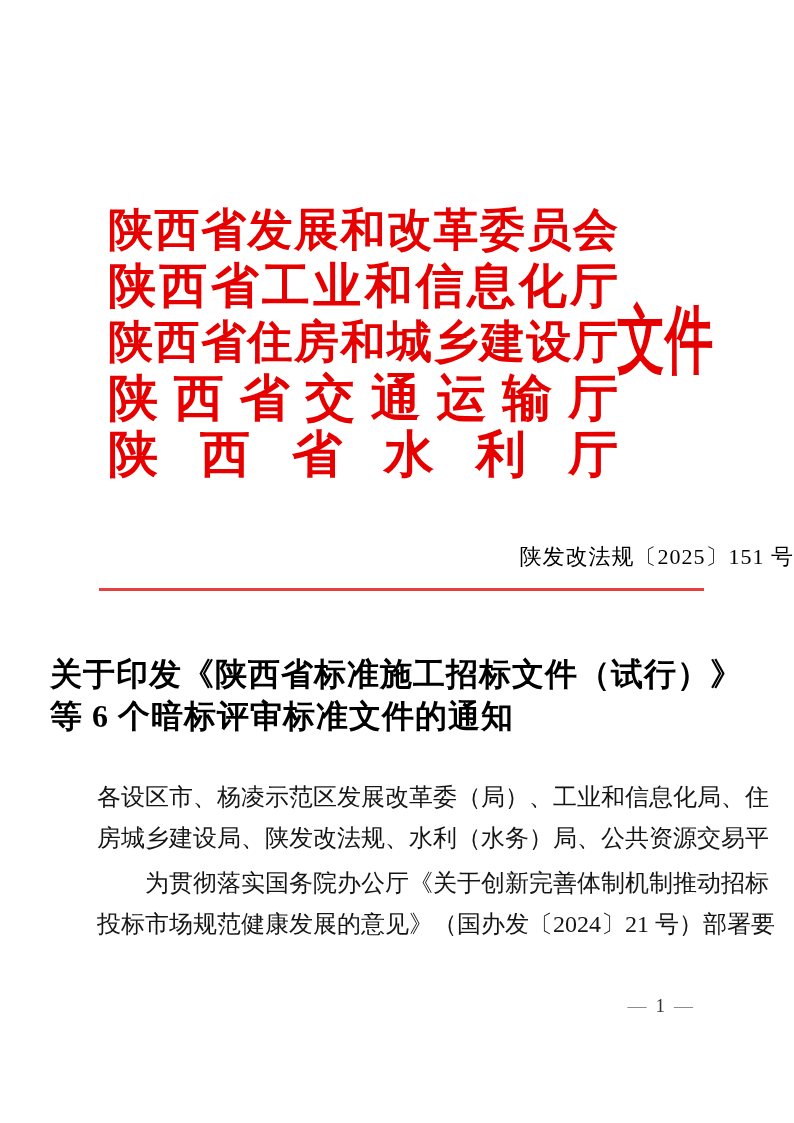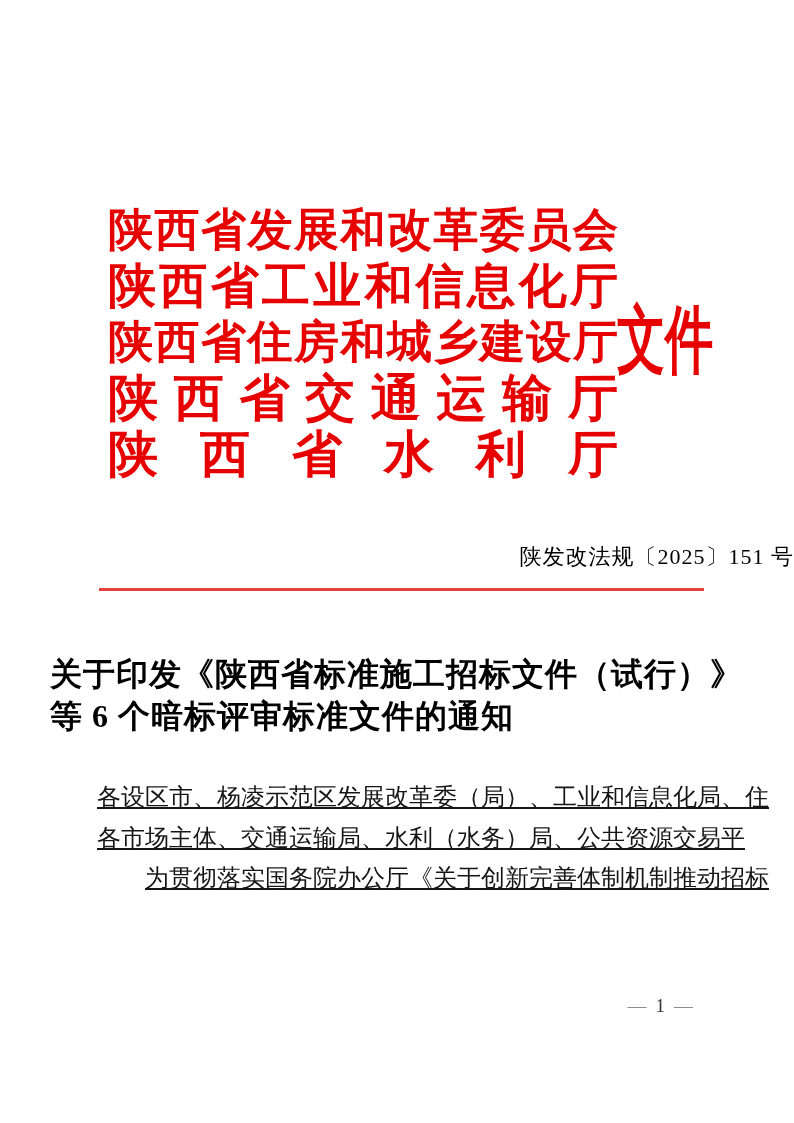--- a/index.html
+++ b/index.html
@@ -90,29 +90,28 @@
 
   
   .body-block {
     position: absolute;
     top: 777px;
     left: 97px;
     width: 606px;
     color: var(--body-text, #151515);
     font-size: 24px;
     line-height: 40.5px;
-    text-decoration: underline;
   }
   .body-line {
     text-align: justify;
     text-align-last: justify;
     text-justify: inter-character;
     white-space: nowrap;
   }
-  .paragraph.p2 { }
+  .paragraph.p2 { margin-top: 5px; }
   .body-line.indent { padding-left: 48px; }
 
   
   .page-num {
     position: absolute;
     top: 995px;
     right: 92px;
     font-size: 19px;
     color: var(--page-num-text, #333);
     white-space: nowrap;
@@ -193,24 +192,25 @@
   <div class="divider"></div>
 
   <div class="title">
     <div>关于印发《陕西省标准施工招标文件（试行）》</div>
     <div>等 6 个暗标评审标准文件的通知</div>
   </div>
 
   <div class="body-block">
     <div class="paragraph p1">
       <div class="body-line">各设区市、杨凌示范区发展改革委（局）、工业和信息化局、住</div>
-      <div class="body-line">各市场主体、交通运输局、水利（水务）局、公共资源交易平</div>
+      <div class="body-line">房城乡建设局、陕发改法规、水利（水务）局、公共资源交易平</div>
     </div>
     <div class="paragraph p2">
       <div class="body-line indent">为贯彻落实国务院办公厅《关于创新完善体制机制推动招标</div>
+      <div class="body-line">投标市场规范健康发展的意见》（国办发〔2024〕21 号）部署要</div>
     </div>
   </div>
 
   <div class="page-num">
     <span class="dash">—</span><span>1</span><span class="dash">—</span>
   </div>
 
 </div>
 
 </body></html>

